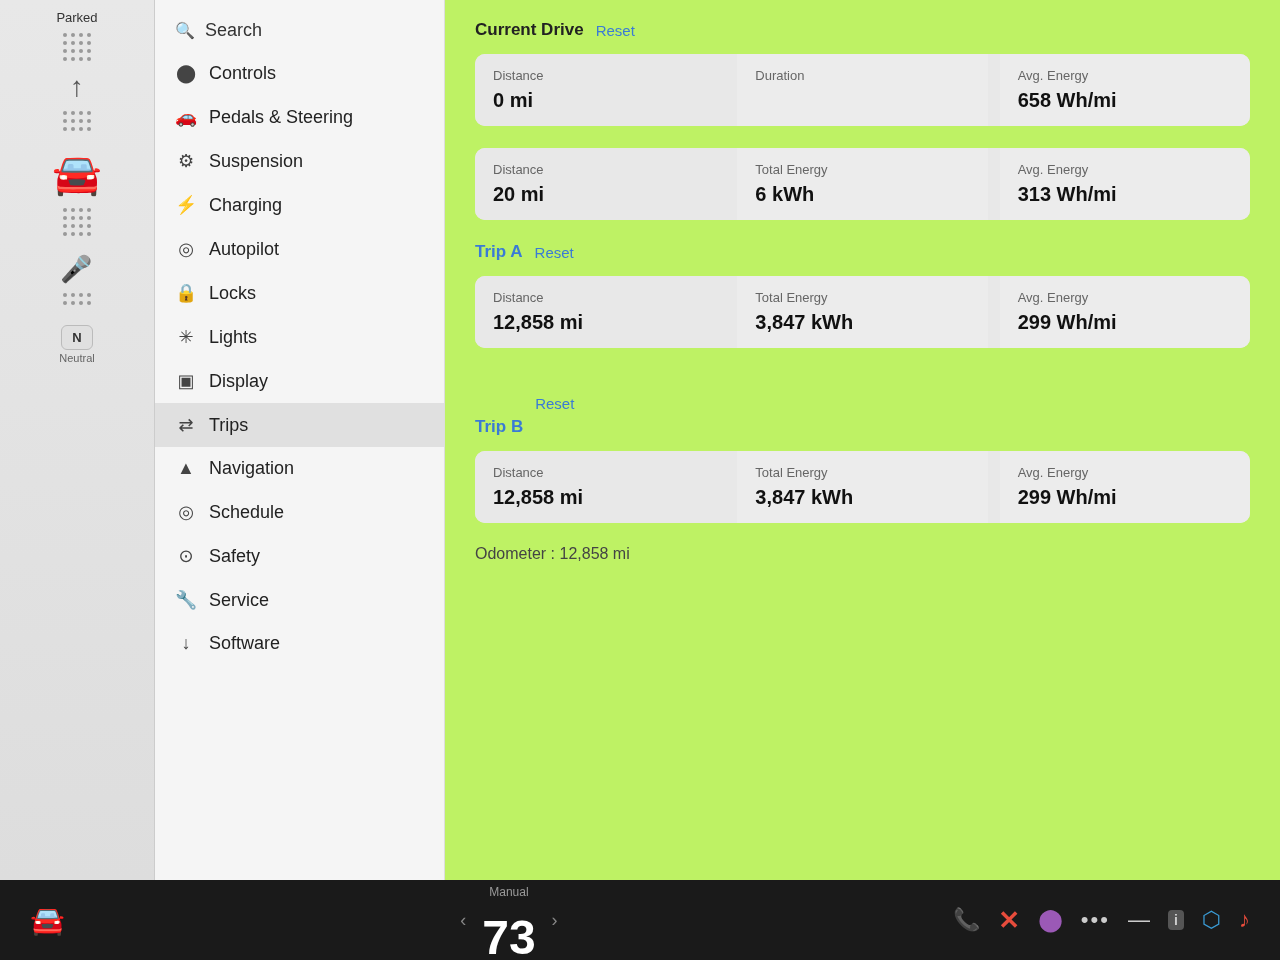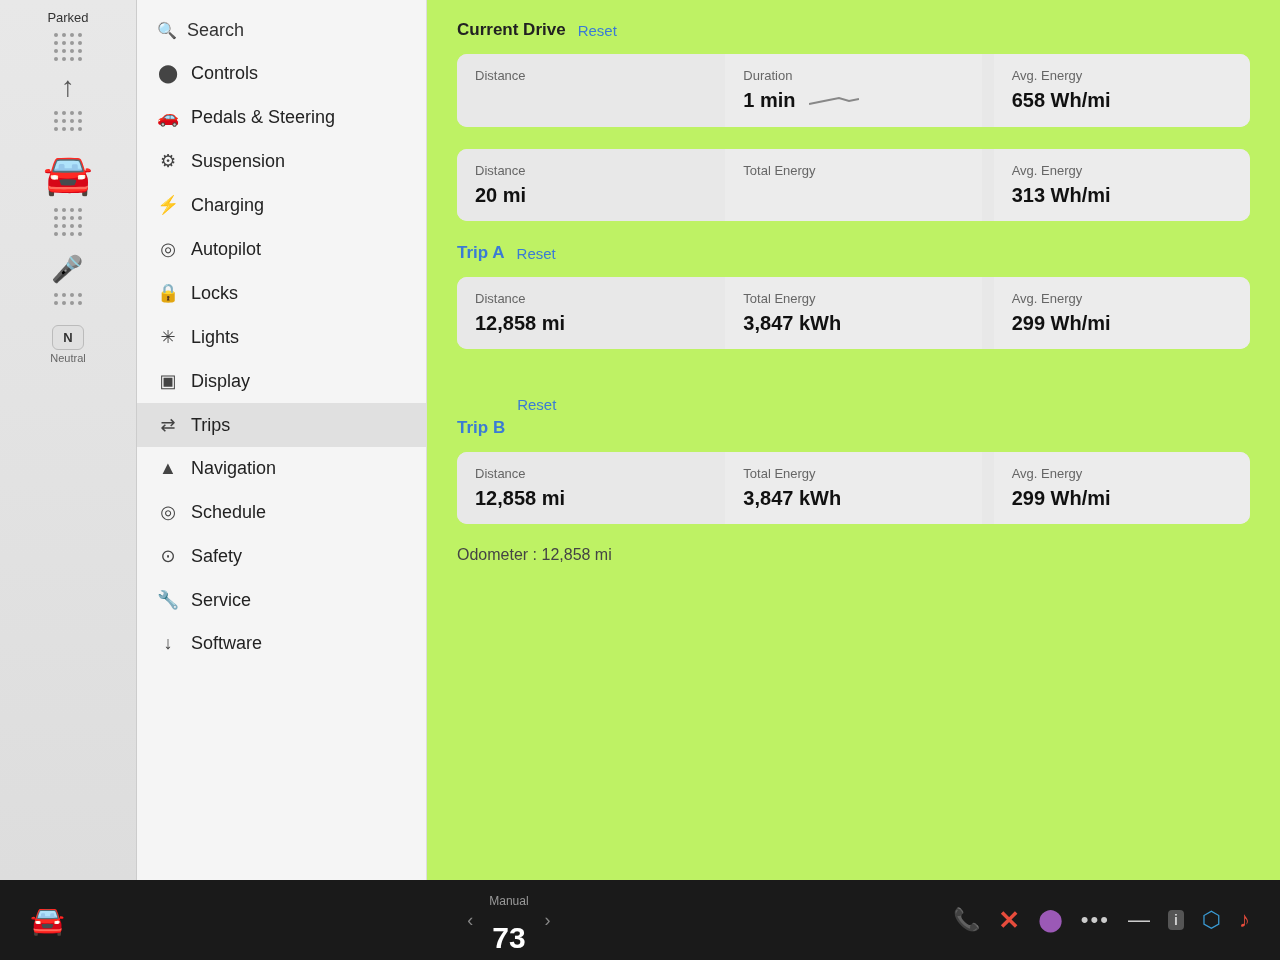--- a/index.html
+++ b/index.html
@@ -16,21 +16,21 @@
     .screen {
       position: absolute;
       top: 0; left: 0; right: 0;
       bottom: 80px;
       background: #f0f0f0;
       display: flex;
     }
 
     
     .sidebar-strip {
-      width: 137px;
+      width: 155px;
       background: linear-gradient(180deg, #e8e8e8 0%, #ddd 100%);
       display: flex;
       flex-direction: column;
       align-items: center;
       padding-top: 10px;
       position: relative;
       border-right: 1px solid #ccc;
     }
 
     .status-parked {
@@ -227,21 +227,21 @@
       gap: 15px;
       margin-top: 6px;
     }
 
     .taskbar-label {
       font-size: 12px;
       color: #999;
     }
 
     .taskbar-speed {
-      font-size: 30px;
+      font-size: 48px;
       font-weight: 600;
       color: #fff;
       line-height: 1;
     }
 
     .arrow-btn {
       font-size: 18px;
       color: #888;
       cursor: pointer;
     }
@@ -467,46 +467,40 @@
   <div class="main-content">
 
     <div class="section-header">
       <span class="section-title">Current Drive</span>
       <span class="reset-btn">Reset</span>
     </div>
 
     <div class="stats-card">
       <div class="stat-cell">
         <div class="stat-label">Distance</div>
+        <div class="stat-value">0 mi</div>
       </div>
       <div class="stat-cell">
         <div class="stat-label">Duration</div>
-        <div class="stat-value">
-          <span>1 min</span>
-          <span class="mini-chart">
-            <svg width="50" height="18" viewBox="0 0 50 18">
-              <polyline points="0,14 10,12 20,10 30,8 40,11 50,9" stroke="#888" stroke-width="2" fill="none"></polyline>
-            </svg>
-          </span>
-        </div>
       </div>
       <div class="stat-cell">
         <div class="stat-label">Avg. Energy</div>
         <div class="stat-value">658 Wh/mi</div>
       </div>
     </div>
 
 
     <div class="stats-card">
       <div class="stat-cell">
         <div class="stat-label">Distance</div>
         <div class="stat-value">20 mi</div>
       </div>
       <div class="stat-cell">
         <div class="stat-label">Total Energy</div>
+        <div class="stat-value">6 kWh</div>
       </div>
       <div class="stat-cell">
         <div class="stat-label">Avg. Energy</div>
         <div class="stat-value">313 Wh/mi</div>
       </div>
     </div>
 
     <div class="section-header">
       <span class="section-title" style="color:#3a7bd5;">Trip A</span>
       <span class="reset-btn">Reset</span>

